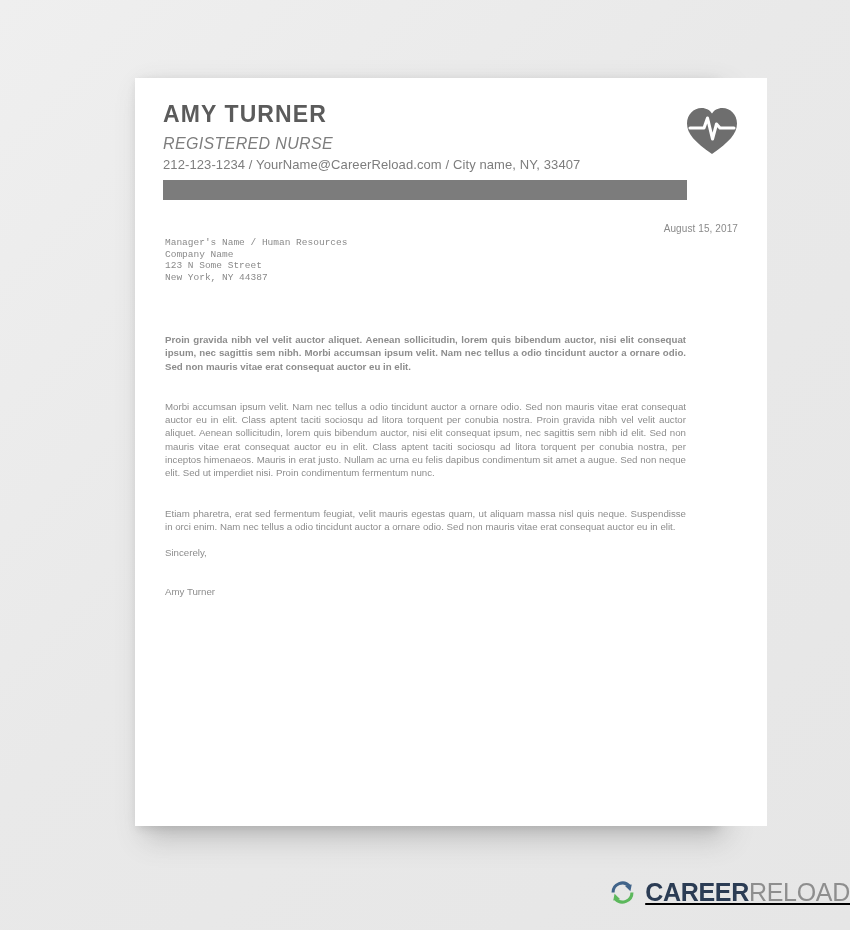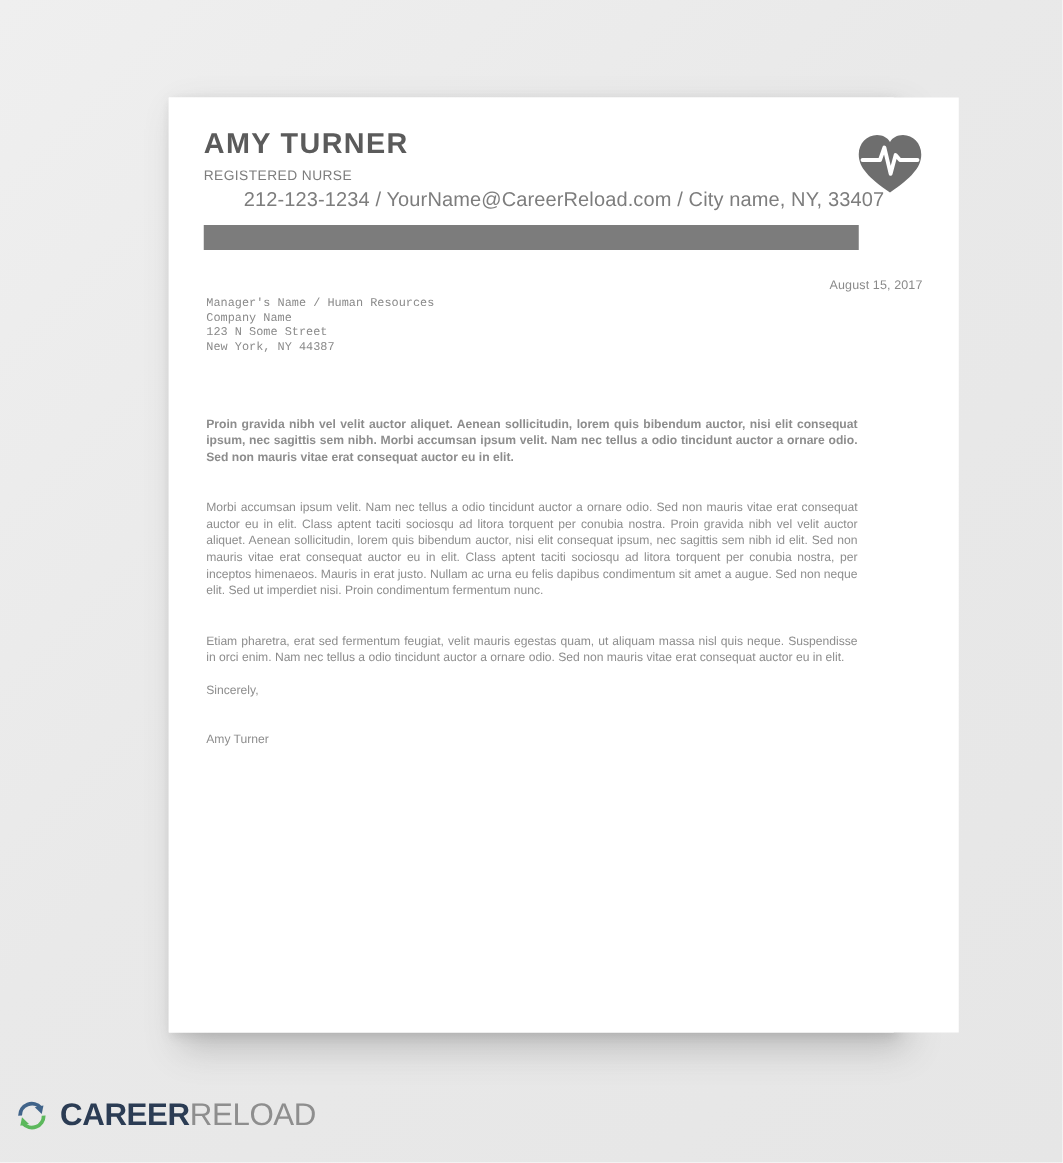--- a/index.html
+++ b/index.html
@@ -48,35 +48,35 @@
   .name {
     font-size: 23px;
     font-weight: bold;
     color: #5b5b5b;
     letter-spacing: 1.1px;
     line-height: 1;
     margin: 0;
     white-space: nowrap;
   }
   .job-title {
-    font-size: 11px;
+    font-size: 16px;
     color: #7d7d7d;
     letter-spacing: 0.35px;
     margin-top: 9px;
     line-height: 1.1;
     white-space: nowrap;
+    font-style: italic;
   }
   .contact-line {
-    font-size: 16px;
+    font-size: 13px;
     color: #7d7d7d;
     letter-spacing: 0.1px;
     margin-top: 5px;
     line-height: 1.1;
     white-space: nowrap;
-    margin-left: 32px;
   }
 
   .logo-mark {
     position: absolute;
     right: 0px;
     top: 2px;
     width: 54px;
     height: 52px;
   }
 
@@ -131,28 +131,29 @@
     text-align: justify;
   }
   .para.first { margin-top: 12px; font-weight: bold; }
   .para.spaced { margin-top: 27px; }
   .closing { margin-top: 13px; }
   .signature { margin-top: 25px; }
 
   
   .brand {
     position: absolute;
-    left: 12px;
+    left: 1px;
     right: 0;
     top: 872px;
     height: 40px;
     display: flex;
     align-items: center;
-    justify-content: flex-start;
+    justify-content: flex-end;
     gap: 9px;
+    text-decoration: underline;
   }
   .brand-icon { width: 27px; height: 27px; display: block; }
   .brand-text {
     font-size: 25px;
     letter-spacing: -0.3px;
     line-height: 1;
     white-space: nowrap;
   }
   .brand-a { font-weight: bold; color: #2b3c54; }
   .brand-b { font-weight: normal; color: #8e8e8e; }

